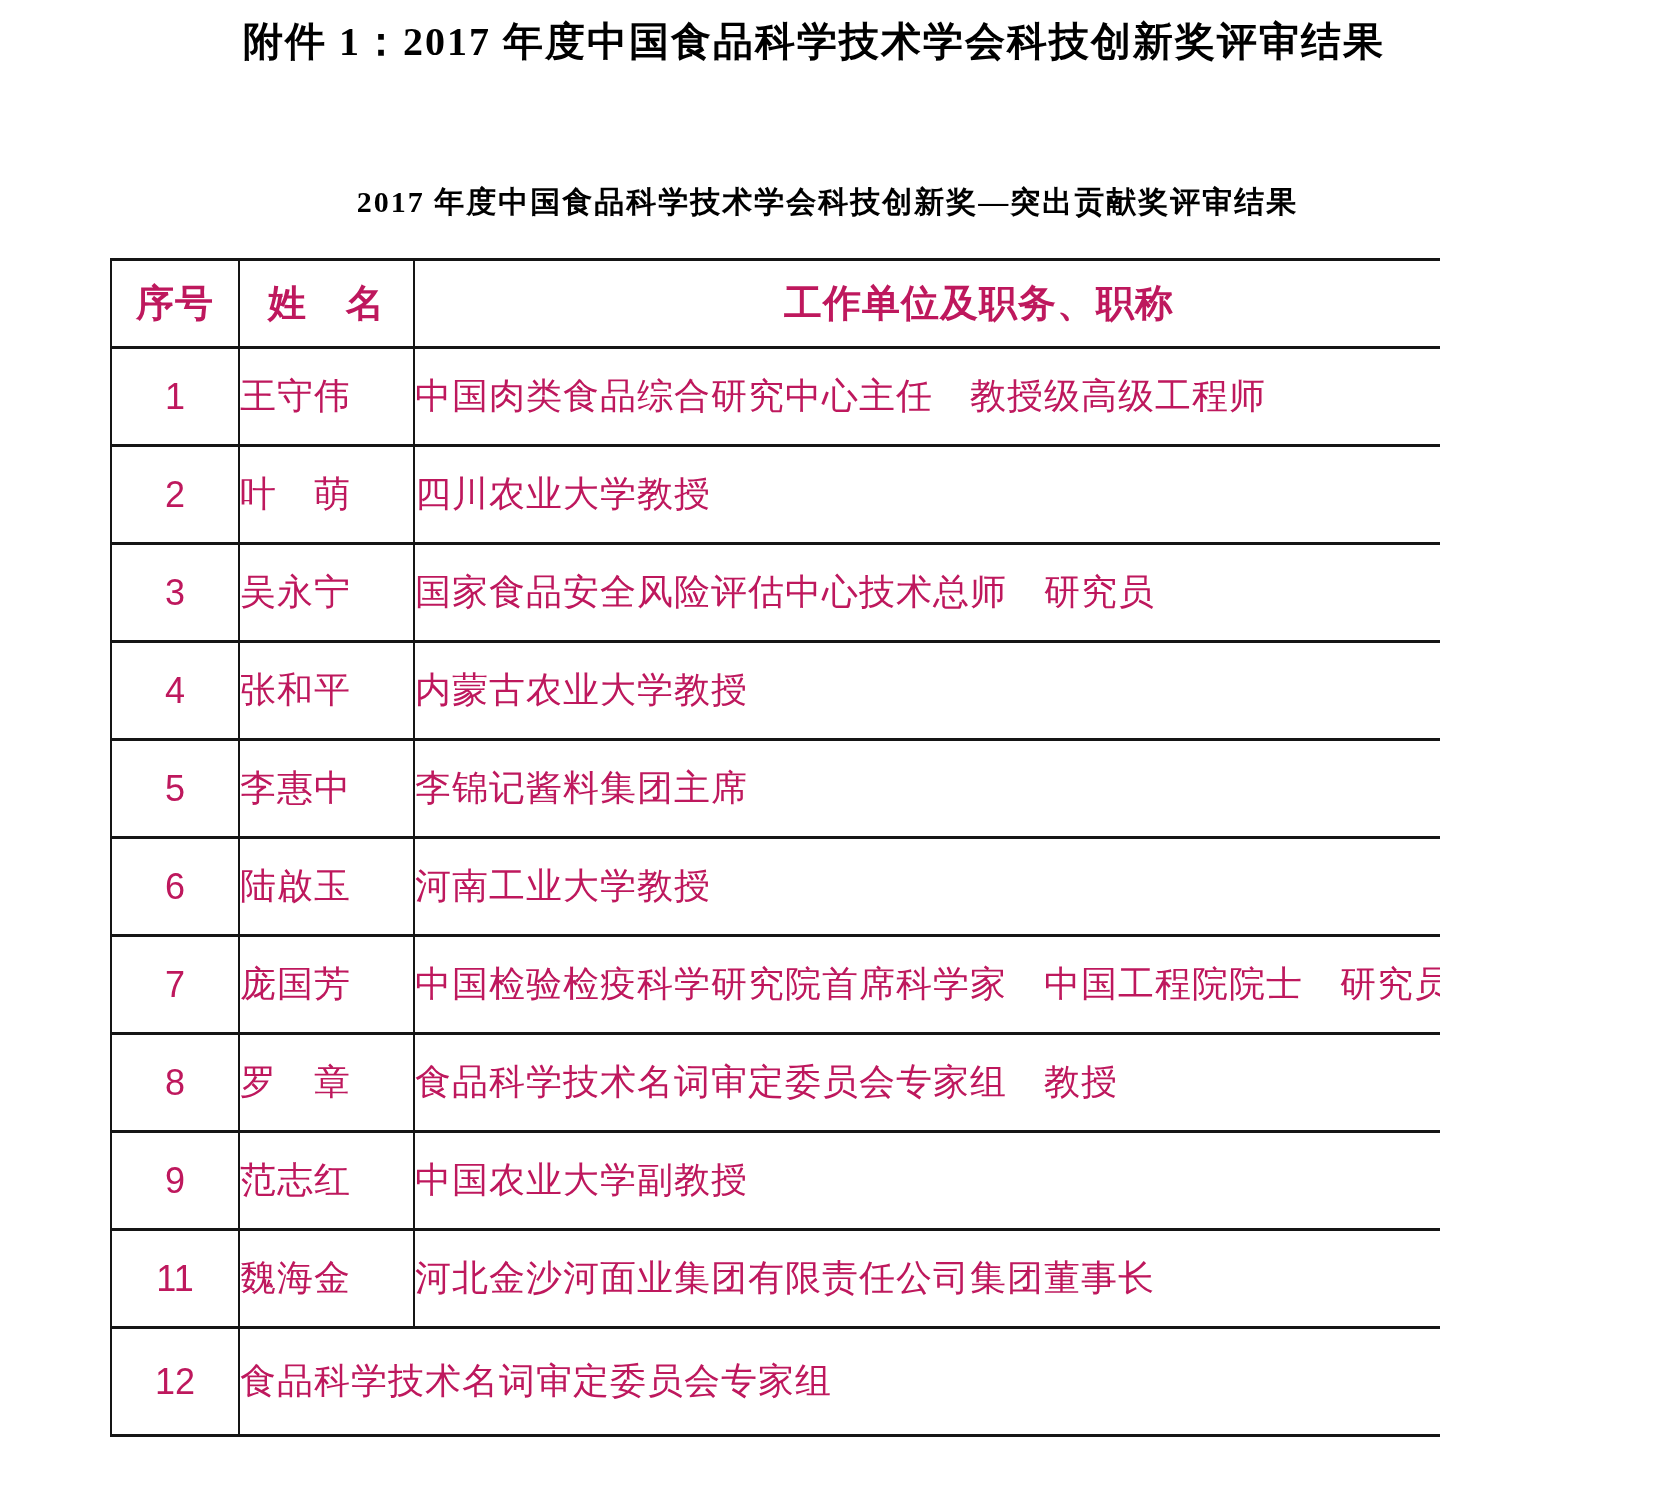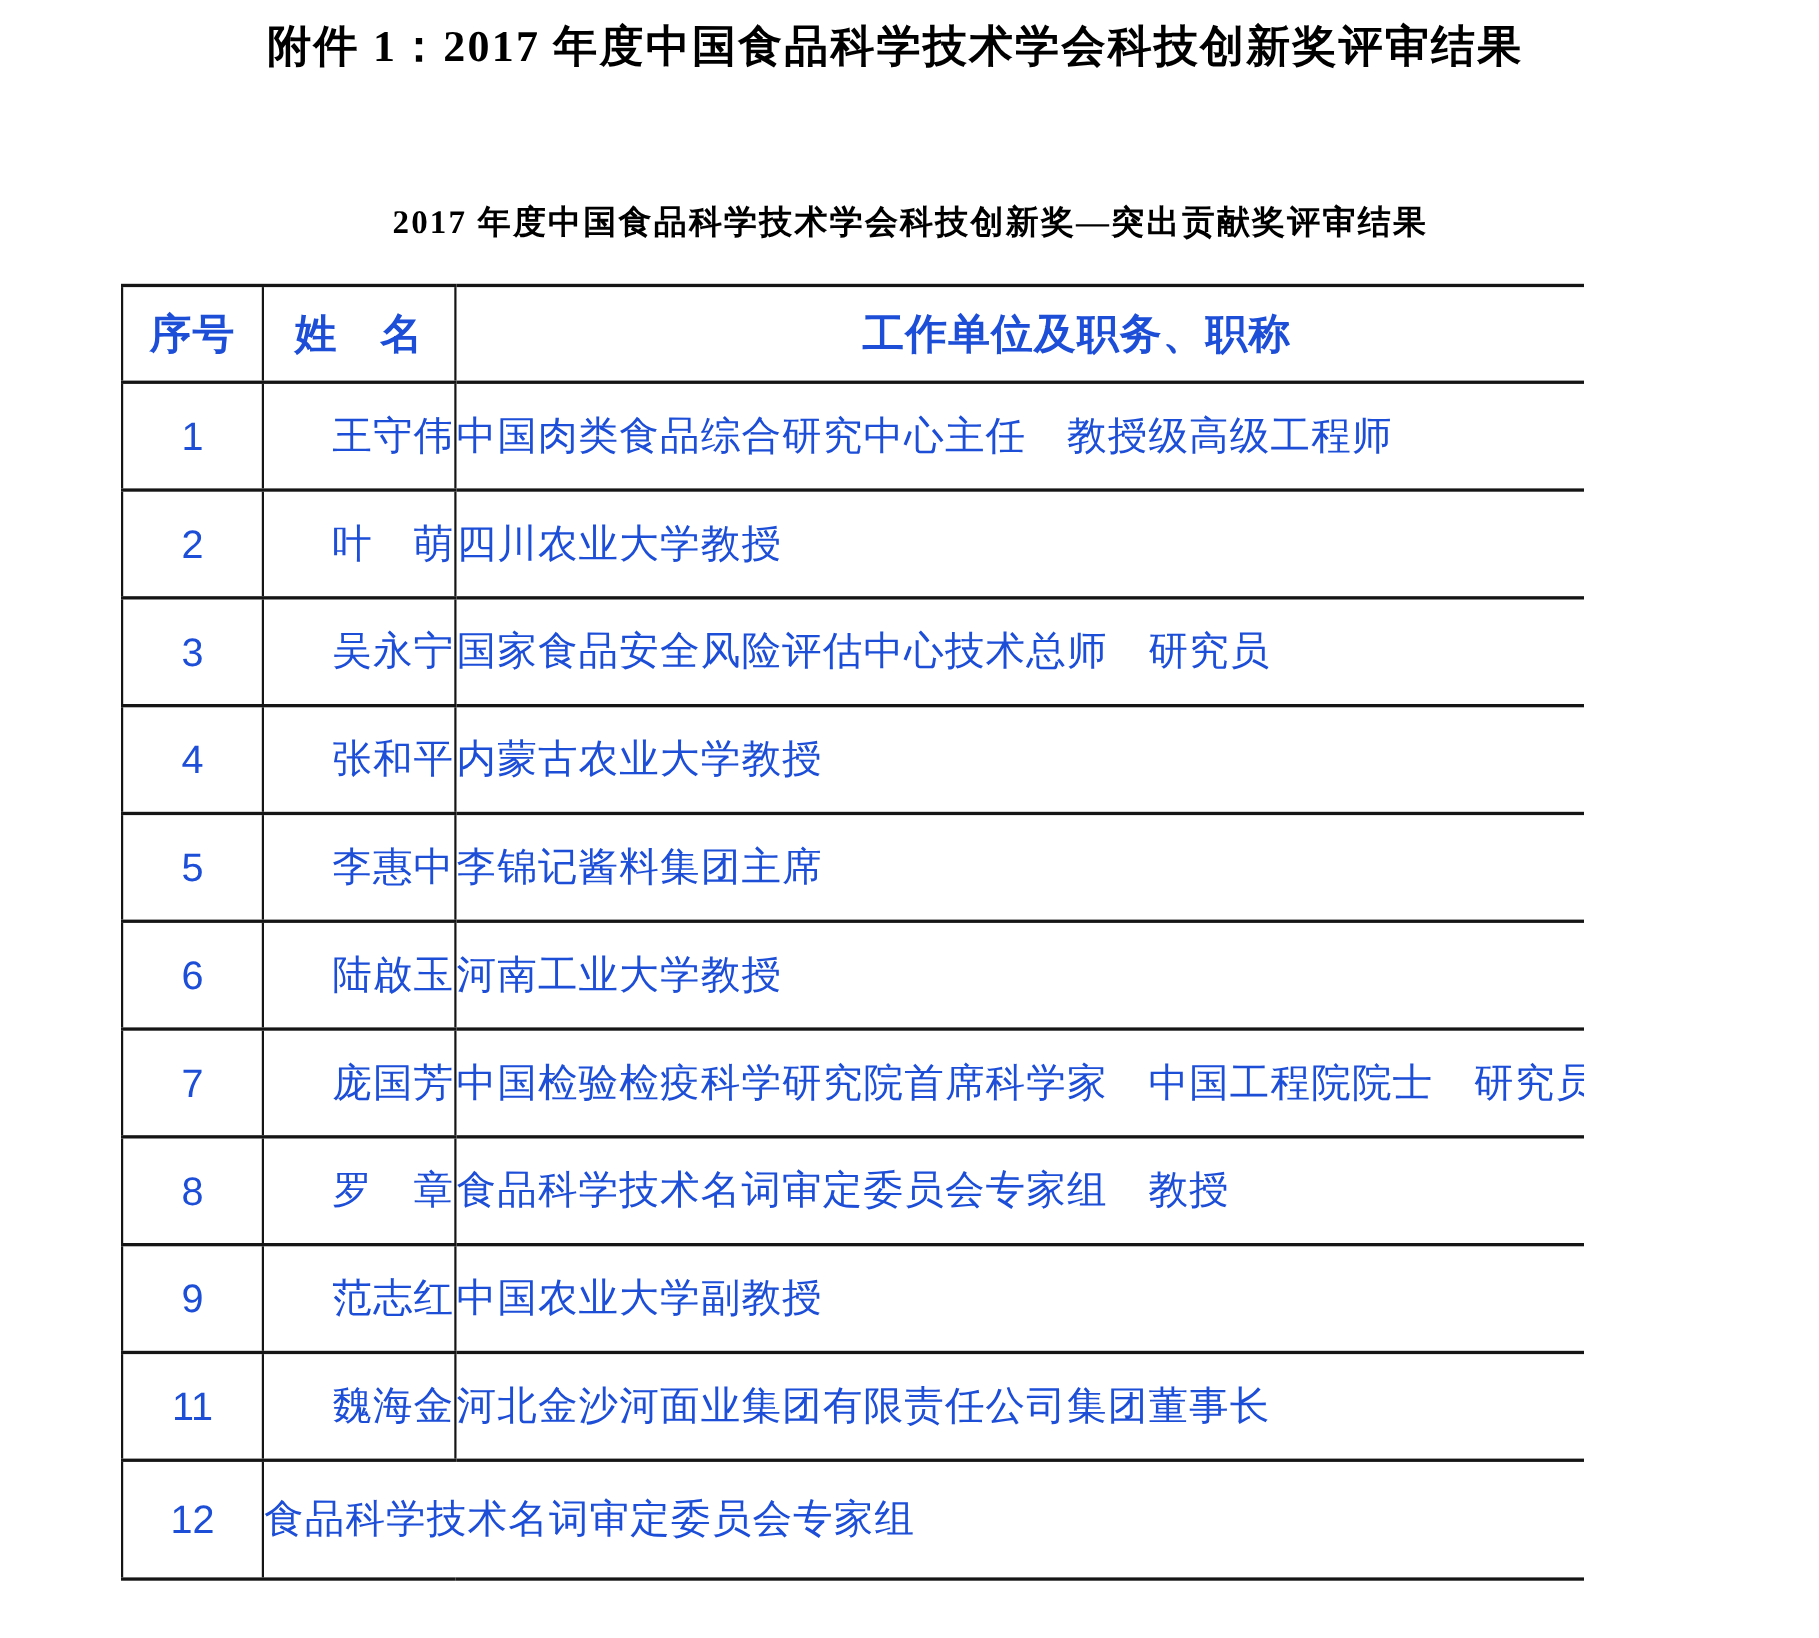--- a/index.html
+++ b/index.html
@@ -44,21 +44,21 @@
     border-collapse: collapse;
     table-layout: fixed;
   }
   table.award-table th,
   table.award-table td {
     border-left: 2px solid #151515;
     border-right: 2px solid #151515;
     border-top: 3px solid #151515;
     border-bottom: 3px solid #151515;
     font-size: 36px;
-    color: #1d4ed8;
+    color: #be185d;
     padding: 0;
     overflow: hidden;
   }
   table.award-table th {
     height: 85px;
     font-size: 38px;
     font-weight: bold;
     text-align: center;
     vertical-align: middle;
     letter-spacing: 1px;
@@ -69,21 +69,21 @@
   }
   table.award-table tr.last-row td {
     height: 105px;
   }
   td.cell-no {
     text-align: center;
     font-family: "Liberation Sans", "DejaVu Sans", sans-serif;
     font-size: 35px;
   }
   td.cell-name {
-    text-align: right;
+    text-align: left;
     letter-spacing: 1px;
   }
   td.cell-affil {
     text-align: left;
     padding-left: 20px;
     padding-right: 8px;
     font-size: 35px;
     letter-spacing: 1px;
   }
 </style>

